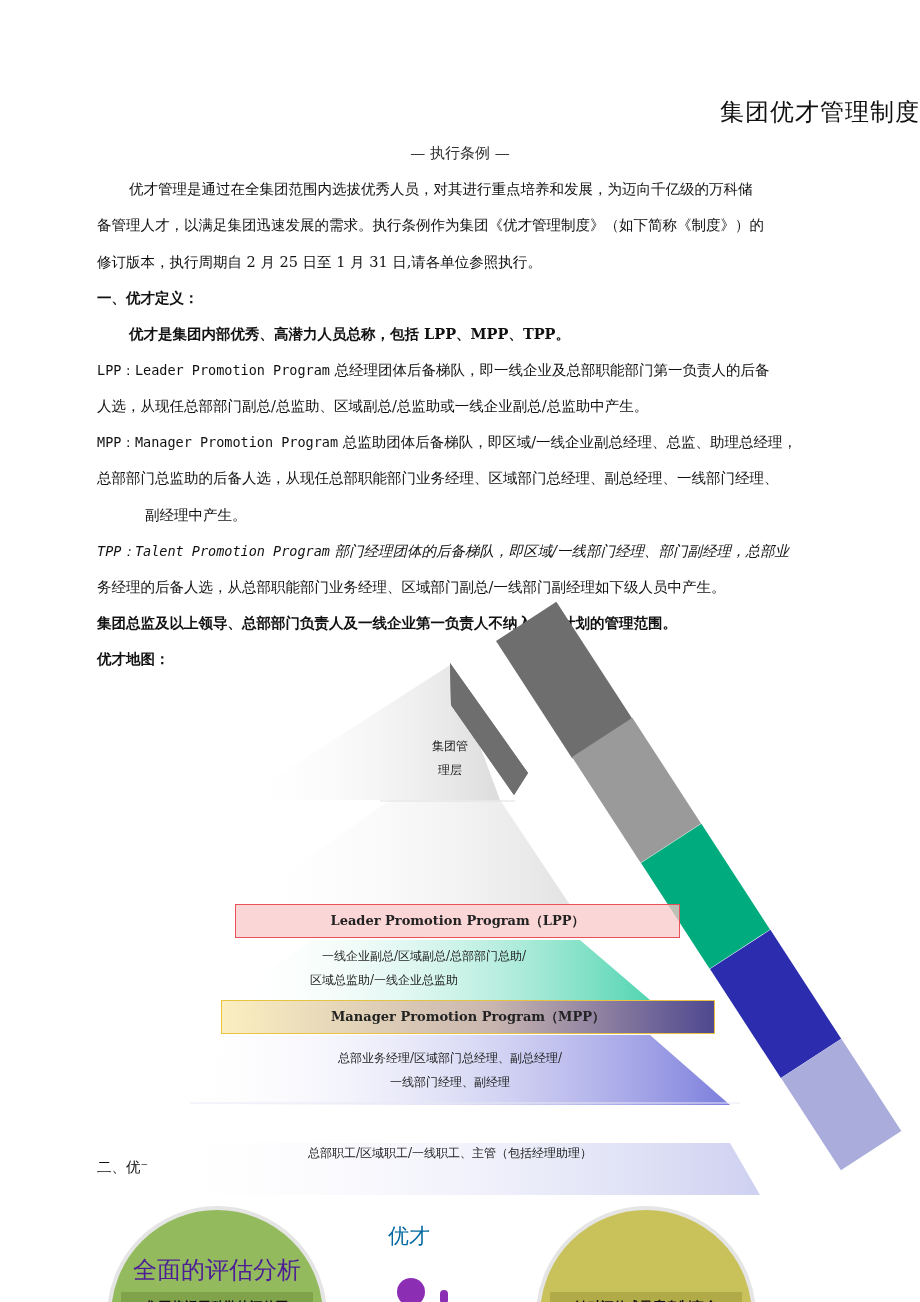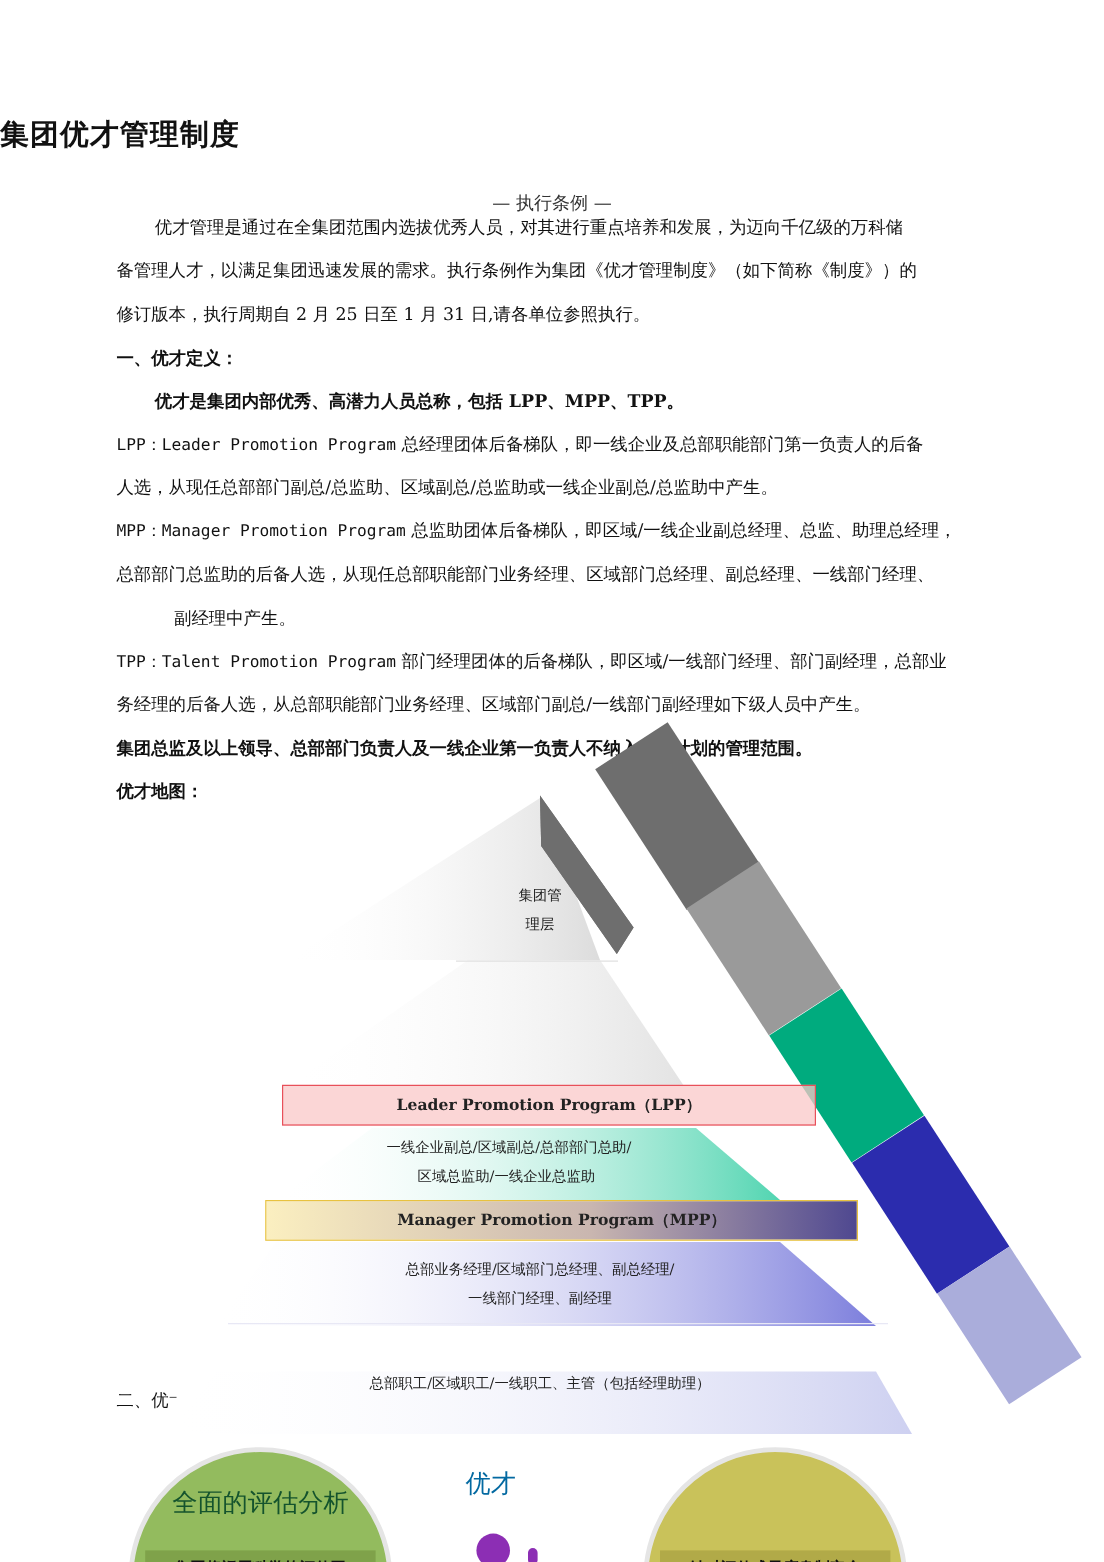--- a/index.html
+++ b/index.html
@@ -1,37 +1,37 @@
 <!DOCTYPE html>
 <html><head>
 <meta charset="utf-8">
 <style>
   html, body { margin: 0; padding: 0; background: #ffffff; }
   body { width: 920px; height: 1302px; position: relative; overflow: hidden;
          font-family: "DejaVu Serif", "Liberation Serif", serif; color: #111; }
-  .title { position: absolute; top: 96px; left: 0; width: 920px; text-align: left;
-           font-size: 24px; font-weight: bold; letter-spacing: 1px; }
-  .subtitle { position: absolute; top: 160px; left: 0; width: 920px; text-align: center;
+  .title { position: absolute; top: 96px; left: 0; width: 920px; text-align: right;
+           font-size: 24px; font-weight: normal; letter-spacing: 1px; }
+  .subtitle { position: absolute; top: 144px; left: 0; width: 920px; text-align: center;
               font-size: 15px; color: #333; }
   .line { position: absolute; left: 97px; font-size: 14.5px; white-space: nowrap; }
   .bold { font-weight: bold; }
   .mono { font-family: "DejaVu Sans Mono", "Liberation Mono", monospace; font-size: 13.5px; }
 
   
   .map { position: absolute; left: 140px; top: 655px; width: 700px; height: 560px; }
   .tier-label { position: absolute; font-size: 12px; color: #222; text-align: center; line-height: 24px; }
   .program-box { position: absolute; height: 32px; font-size: 13px; font-weight: bold;
                  display: flex; align-items: center; justify-content: center; color: #222; }
 
   .cut-heading { position: absolute; left: 97px; top: 1158px; font-size: 14.5px; }
 
   .circle { position: absolute; width: 220px; height: 220px; border-radius: 50%;
             border: 4px solid #e5e5e5; box-sizing: border-box; overflow: hidden; }
-  .circle .c-title { position: absolute; top: 28px; width: 100%; text-align: center;
-                     color: #14532d; font-size: 21px; font-family: "DejaVu Sans", "Liberation Sans", sans-serif; }
+  .circle .c-title { position: absolute; top: 44px; width: 100%; text-align: center;
+                     color: #4c1d95; font-size: 24px; font-family: "DejaVu Sans", "Liberation Sans", sans-serif; }
   .circle .c-body { position: absolute; top: 82px; left: 10px; right: 10px; height: 40px;
                     text-align: center; font-size: 13px; font-weight: bold; padding-top: 6px;
                     font-family: "DejaVu Sans", "Liberation Sans", sans-serif; }
   .center-word { position: absolute; left: 388px; top: 1222px; font-size: 21px; color: #0369a1;
                  font-family: "DejaVu Sans", "Liberation Sans", sans-serif; }
 </style>
 </head>
 <body>
 
 <div class="title">集团优才管理制度</div>
@@ -57,21 +57,21 @@
 <div>
   <div class="line" style="top:433px;">
     <span class="mono">MPP：Manager Promotion Program</span>
     <span>总监助团体后备梯队，即区域/一线企业副总经理、总监、助理总经理，</span>
   </div>
   <div class="line" style="top:469px;">总部部门总监助的后备人选，从现任总部职能部门业务经理、区域部门总经理、副总经理、一线部门经理、</div>
   <div class="line" style="top:506px;margin-left:48px;">副经理中产生。</div>
 </div>
 
 <div>
-  <div class="line" style="top:542px;">
+  <div class="line" style="top:542px;font-style:italic;">
     <span class="mono">TPP：Talent Promotion Program</span>
     <span>部门经理团体的后备梯队，即区域/一线部门经理、部门副经理，总部业</span>
   </div>
   <div class="line" style="top:578px;">务经理的后备人选，从总部职能部门业务经理、区域部门副总/一线部门副经理如下级人员中产生。</div>
 </div>
 
 <div class="line bold" style="top:614px;">集团总监及以上领导、总部部门负责人及一线企业第一负责人不纳入优才计划的管理范围。</div>
 <div class="line bold" style="top:650px;">优才地图：</div>
 
 <div class="map sans">
@@ -113,21 +113,21 @@
   <div style="position:absolute;left:501px;top:208px;width:72px;height:126px;background:#00ab7e;transform:rotate(-33deg);transform-origin:0 0;"></div>
   <div style="position:absolute;left:570px;top:314px;width:72px;height:130px;background:#2b2cae;transform:rotate(-33deg);transform-origin:0 0;"></div>
   <div style="position:absolute;left:641px;top:423px;width:72px;height:110px;background:#aaaddb;transform:rotate(-33deg);transform-origin:0 0;"></div>
 
   <div class="tier-label" style="left:270px;top:79px;width:80px;">
     <div>集团管</div>
     <div>理层</div>
   </div>
   <div class="tier-label" style="left:170px;top:289px;width:260px;">
     <div style="text-align:left;padding-left:12px;">一线企业副总/区域副总/总部部门总助/</div>
-    <div style="text-align:center;padding-right:36px;">区域总监助/一线企业总监助</div>
+    <div style="text-align:left;padding-right:36px;">区域总监助/一线企业总监助</div>
   </div>
   <div class="tier-label" style="left:170px;top:391px;width:280px;">
     <div>总部业务经理/区域部门总经理、副总经理/</div>
     <div>一线部门经理、副经理</div>
   </div>
   <div class="tier-label" style="left:140px;top:486px;width:340px;">
     <div>总部职工/区域职工/一线职工、主管（包括经理助理）</div>
   </div>
 
   <div class="program-box" style="left:95px;top:249px;width:443px;background:rgba(249,200,200,0.75);border:1.5px solid #e8505a;">

